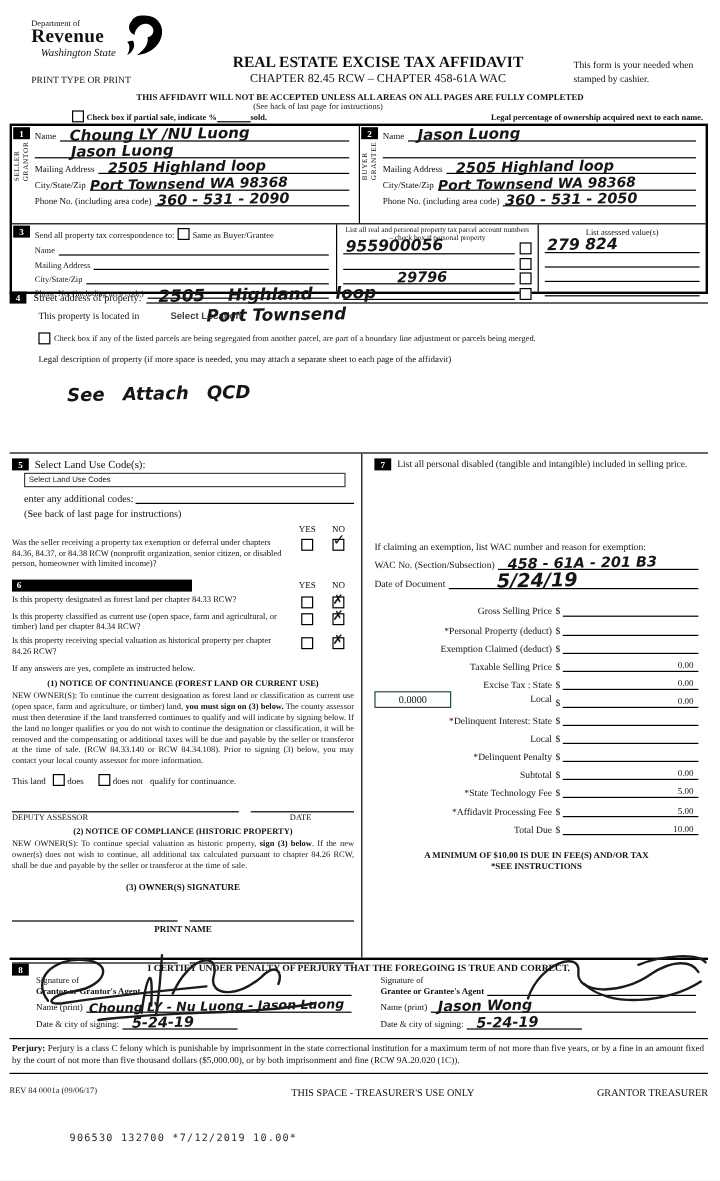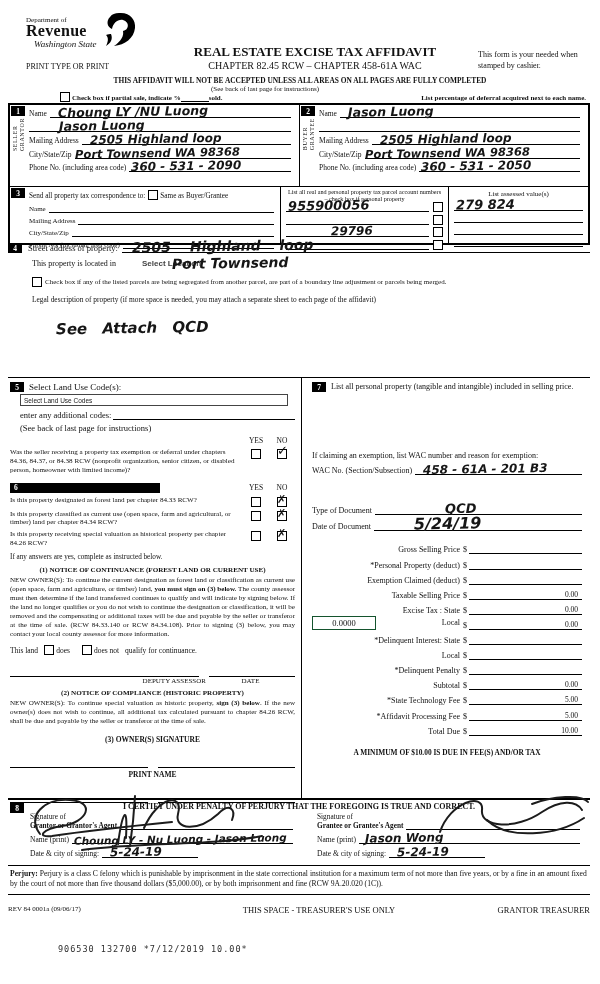--- a/index.html
+++ b/index.html
@@ -90,21 +90,21 @@
   <div class="abs f8" style="top:62px;left:26px">PRINT TYPE OR PRINT</div>
   <div class="abs b c" style="top:76px;left:0;right:0;font-size:7.4px">THIS AFFIDAVIT WILL NOT BE ACCEPTED UNLESS ALL AREAS ON ALL PAGES ARE FULLY COMPLETED</div>
   <div class="abs c f7" style="top:85px;left:0;right:70px">(See back of last page for instructions)</div>
 
   <div class="abs r" style="top:92px;left:60px;right:14px">
     <span class="cb"></span>
     <span class="b f7" style="margin-left:2px">Check box if partial sale, indicate %</span>
     <span class="ulw" style="width:28px;min-height:7px"></span>
     <span class="b f7">sold.</span>
     <span style="flex:1"></span>
-    <span class="b f7">List percentage of deferral acquired next to each name.</span>
+    <span class="b f7">Legal percentage of ownership acquired next to each name.</span>
   </div>
 
   <div class="blockA">
     <div class="r" style="align-items:stretch">
 
       <div class="half">
         <span class="badge abs" style="left:1px;top:1px">1</span>
         <div class="vlabels">
           <span>SELLER</span>
             <span>GRANTOR</span>
@@ -359,21 +359,21 @@
         <span class="cb" style="margin:0 2px 0 12px"></span>
         <span>does not</span>
         <span style="margin-left:6px">qualify for continuance.</span>
       </div>
 
       <div class="r" style="margin-top:12px;gap:10px">
         <span class="ul" style="flex:2.2"></span>
         <span class="ul" style="flex:1"></span>
       </div>
       <div class="r" style="font-size:7px">
-        <span style="flex:2.2;text-align:right">DEPUTY ASSESSOR</span>
+        <span style="flex:2.2;text-align:left">DEPUTY ASSESSOR</span>
         <span style="flex:1;text-align:center">DATE</span>
       </div>
 
       <div class="b c" style="font-size:7.1px;margin-top:4px">(2) NOTICE OF COMPLIANCE (HISTORIC PROPERTY)</div>
       <div class="para"><span>NEW OWNER(S): To continue special valuation as historic property, </span><span class="b">sign (3) below</span><span>. If the new owner(s) does not wish to continue, all additional tax calculated pursuant to chapter 84.26 RCW, shall be due and payable by the seller or transferor at the time of sale.</span></div>
 
       <div class="b c" style="font-size:7.5px;margin-top:9px">(3)  OWNER(S) SIGNATURE</div>
       <div class="r" style="margin-top:14px;gap:10px">
         <span class="ul"></span>
         <span class="ul"></span>
@@ -381,37 +381,31 @@
       <div class="b c" style="font-size:7.5px;margin-top:2px">PRINT NAME</div>
       <div class="r" style="margin-top:14px;gap:10px">
         <span class="ul"></span>
         <span class="ul"></span>
       </div>
     </div>
 
     <div class="colR">
       <div style="display:flex">
         <span class="badge">7</span>
-        <span class="f8" style="margin-left:5px;line-height:1.3">List all  personal property (tangible and intangible) included in selling price.</span>
+        <span class="f8" style="margin-left:5px;line-height:1.3">List all  personal disabled (tangible and intangible) included in selling price.</span>
       </div>
 
       <div class="f8" style="margin-top:59px">If claiming an exemption, list WAC number and reason for exemption:</div>
       <div class="r" style="margin-top:5px">
           <span class="f8" style="margin-right:3px;white-space:nowrap">WAC No. (Section/Subsection)</span>
         <span class="ul">
             <span class="hw hwa" style="font-size:12px">458 - 61A - 201  B3</span>
           </span>
         </div>
 
-      <div class="r" style="margin-top:30px">
-          <span class="f8" style="margin-right:3px;white-space:nowrap">Type of Document</span>
-        <span class="ul">
-            <span class="hw hwa" style="font-size:13px;left:70px">QCD</span>
-          </span>
-        </div>
       <div class="r" style="margin-top:6px">
           <span class="f8" style="margin-right:3px;white-space:nowrap">Date of Document</span>
         <span class="ul">
             <span class="hw hwa" style="font-size:16px;left:40px;bottom:-3px">5/24/19</span>
           </span>
         </div>
 
       <div style="margin-top:8px">
         <div class="feerow">
             <span class="feelab">
@@ -527,20 +521,21 @@
               <span>Total Due</span>
             </span>
             <span class="dollar">$</span>
             <span class="ul">
               <span class="feeval">10.00</span>
             </span>
           </div>
       </div>
 
       <div class="b c" style="font-size:7.4px;margin-top:12px">A MINIMUM OF $10.00 IS DUE IN FEE(S) AND/OR TAX</div>
+      <div class="b c" style="font-size:7.4px">*SEE INSTRUCTIONS</div>
     </div>
   </div>
 
   <div class="s8">
     <span class="badge abs" style="left:2px;top:3px">8</span>
     <div class="b c f8">I CERTIFY UNDER PENALTY OF PERJURY THAT THE FOREGOING IS TRUE AND CORRECT.</div>
     <div class="s8cols">
       <div class="s8col">
         <div class="r">
           <span class="siglbl"><span>Signature of</span><br>

